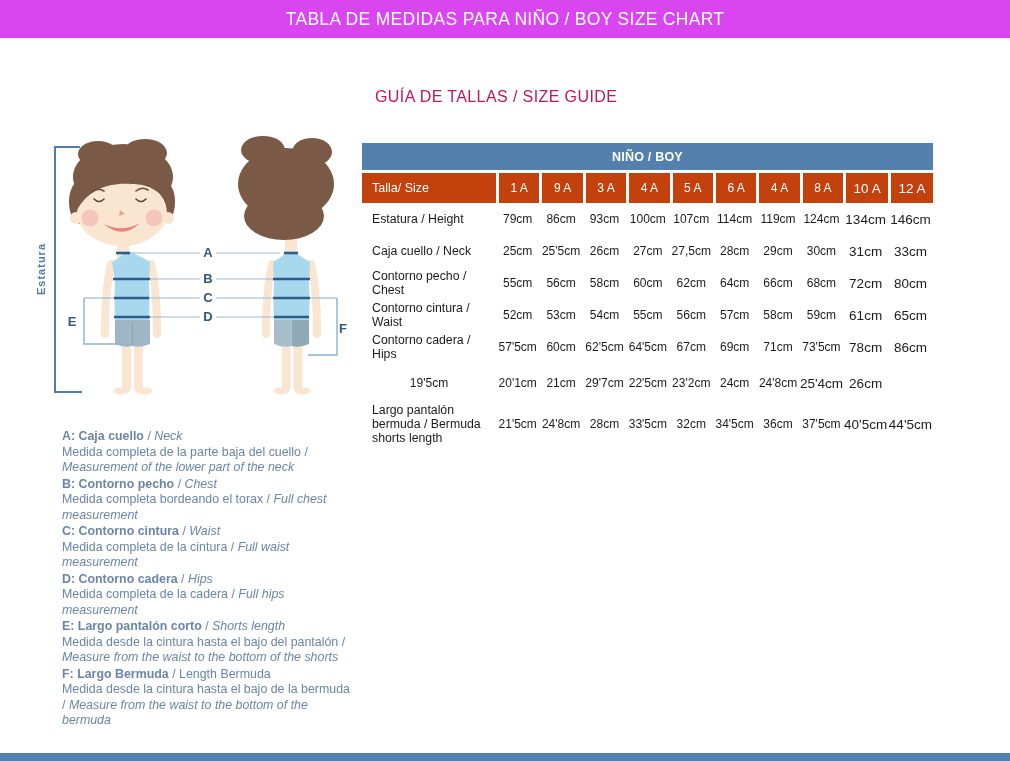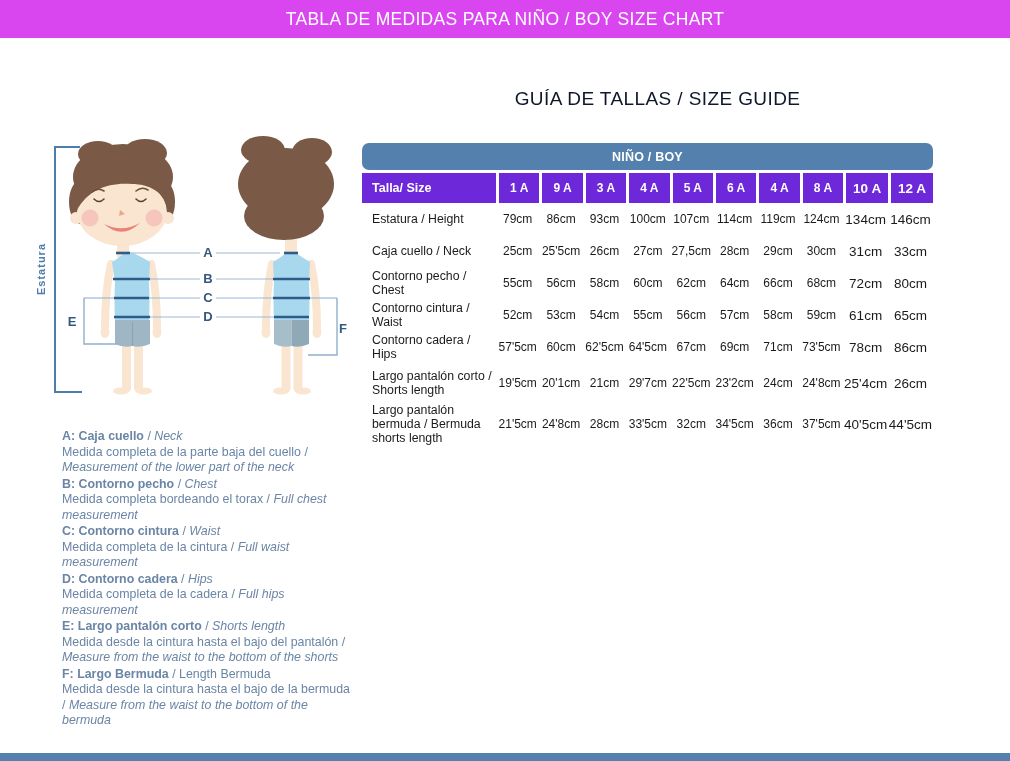--- a/index.html
+++ b/index.html
@@ -5,38 +5,38 @@
   html,body{margin:0;padding:0;background:#fff;}
   .page{position:relative;width:1010px;height:761px;background:#fff;overflow:hidden;
         font-family:"Liberation Sans",sans-serif;}
   
   .topbar{position:absolute;left:0;top:0;width:1010px;height:38px;background:#d946ef;
           display:flex;align-items:center;justify-content:center;}
   .topbar span{color:#fff;font-size:17.5px;letter-spacing:.3px;}
   
   .botbar{position:absolute;left:0;top:753px;width:1010px;height:8px;background:#5380AC;}
   
-  .section-title{position:absolute;left:375px;top:88px;width:565px;text-align:center;
-                 color:#0f172a;font-size:19px;letter-spacing:.4px;}
+  .section-title{position:absolute;left:375px;top:88px;width:565px;text-align:left;
+                 color:#be185d;font-size:16px;letter-spacing:.4px;}
   
   .figure{position:absolute;left:28px;top:132px;width:340px;height:300px;}
   .figure svg{display:block;}
   
   .legend{position:absolute;left:62px;top:429px;width:294px;color:#6A85A5;
           font-size:12.4px;line-height:15.5px;}
   .legend .entry{margin:0 0 1px 0;}
   .legend b{font-weight:700;}
   .legend i{font-style:italic;}
   
   .sizetable{position:absolute;left:362px;top:143px;width:571px;color:#1B1B1B;}
   .group-h{height:27px;background:#5380AC;color:#fff;font-weight:700;font-size:12.5px;
-           display:flex;align-items:center;justify-content:center;letter-spacing:.2px;border-radius:7px;}
+           display:flex;align-items:center;justify-content:center;letter-spacing:.2px;}
   .row{display:grid;grid-template-columns:134px repeat(8,43.4px) 45px 44.6px;}
   .thead{margin-top:3px;height:30px;}
-  .thead .cell{background:#6d28d9;color:#fff;font-weight:700;font-size:12px;
+  .thead .cell{background:#c2410c;color:#fff;font-weight:400;font-size:12px;
                border-left:3px solid #fff;display:flex;align-items:center;justify-content:center;
                box-sizing:border-box;}
   .thead .cell.first{border-left:none;justify-content:flex-start;padding-left:10px;font-size:12.5px;}
   .trow{font-size:12px;}
   .trow .tlabel{display:flex;align-items:center;padding-left:10px;font-size:12.3px;line-height:14px;}
   .trow .tcell{display:flex;align-items:center;justify-content:center;}
   .h32{height:32px;}
   .h40{height:40px;}
   .big{font-size:13.5px !important;}
 </style>
@@ -261,21 +261,20 @@
       <div class="tcell">64'5cm</div>
       <div class="tcell">67cm</div>
       <div class="tcell">69cm</div>
       <div class="tcell">71cm</div>
       <div class="tcell">73'5cm</div>
       <div class="tcell big">78cm</div>
       <div class="tcell big">86cm</div>
     </div>
 
     <div class="row trow h40">
-      <div class="tlabel">Largo pantalón corto / Shorts length</div>
       <div class="tcell">19'5cm</div>
       <div class="tcell">20'1cm</div>
       <div class="tcell">21cm</div>
       <div class="tcell">29'7cm</div>
       <div class="tcell">22'5cm</div>
       <div class="tcell">23'2cm</div>
       <div class="tcell">24cm</div>
       <div class="tcell">24'8cm</div>
       <div class="tcell big">25'4cm</div>
       <div class="tcell big">26cm</div>

